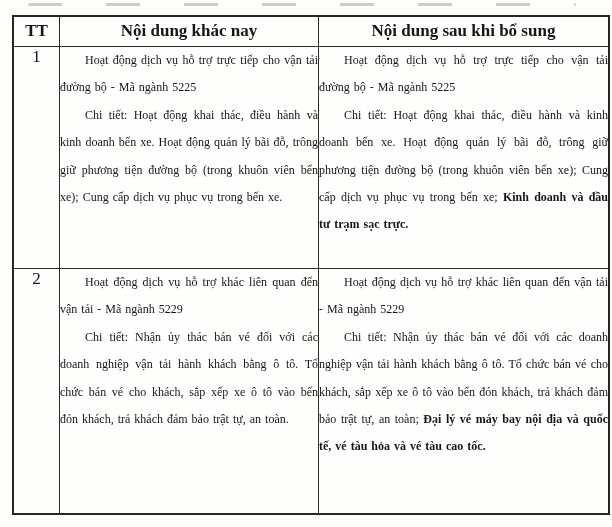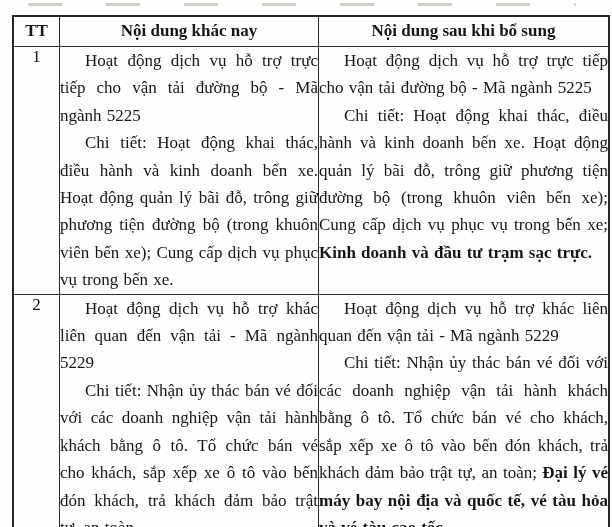--- a/index.html
+++ b/index.html
@@ -60,21 +60,21 @@
   .tt-cell {
     text-align: center;
     font-size: 17px;
     padding-top: 4px;
   }
   .content-cell {
     padding: 3px 8px 0 9px;
   }
   .content-cell p {
     margin: 0;
-    font-size: 17px;
+    font-size: 12px;
     line-height: 27.4px;
     text-align: justify;
     text-indent: 25px;
     word-spacing: 1px;
   }
   .bold-add {
     font-weight: bold;
   }
 </style>
 </head>

